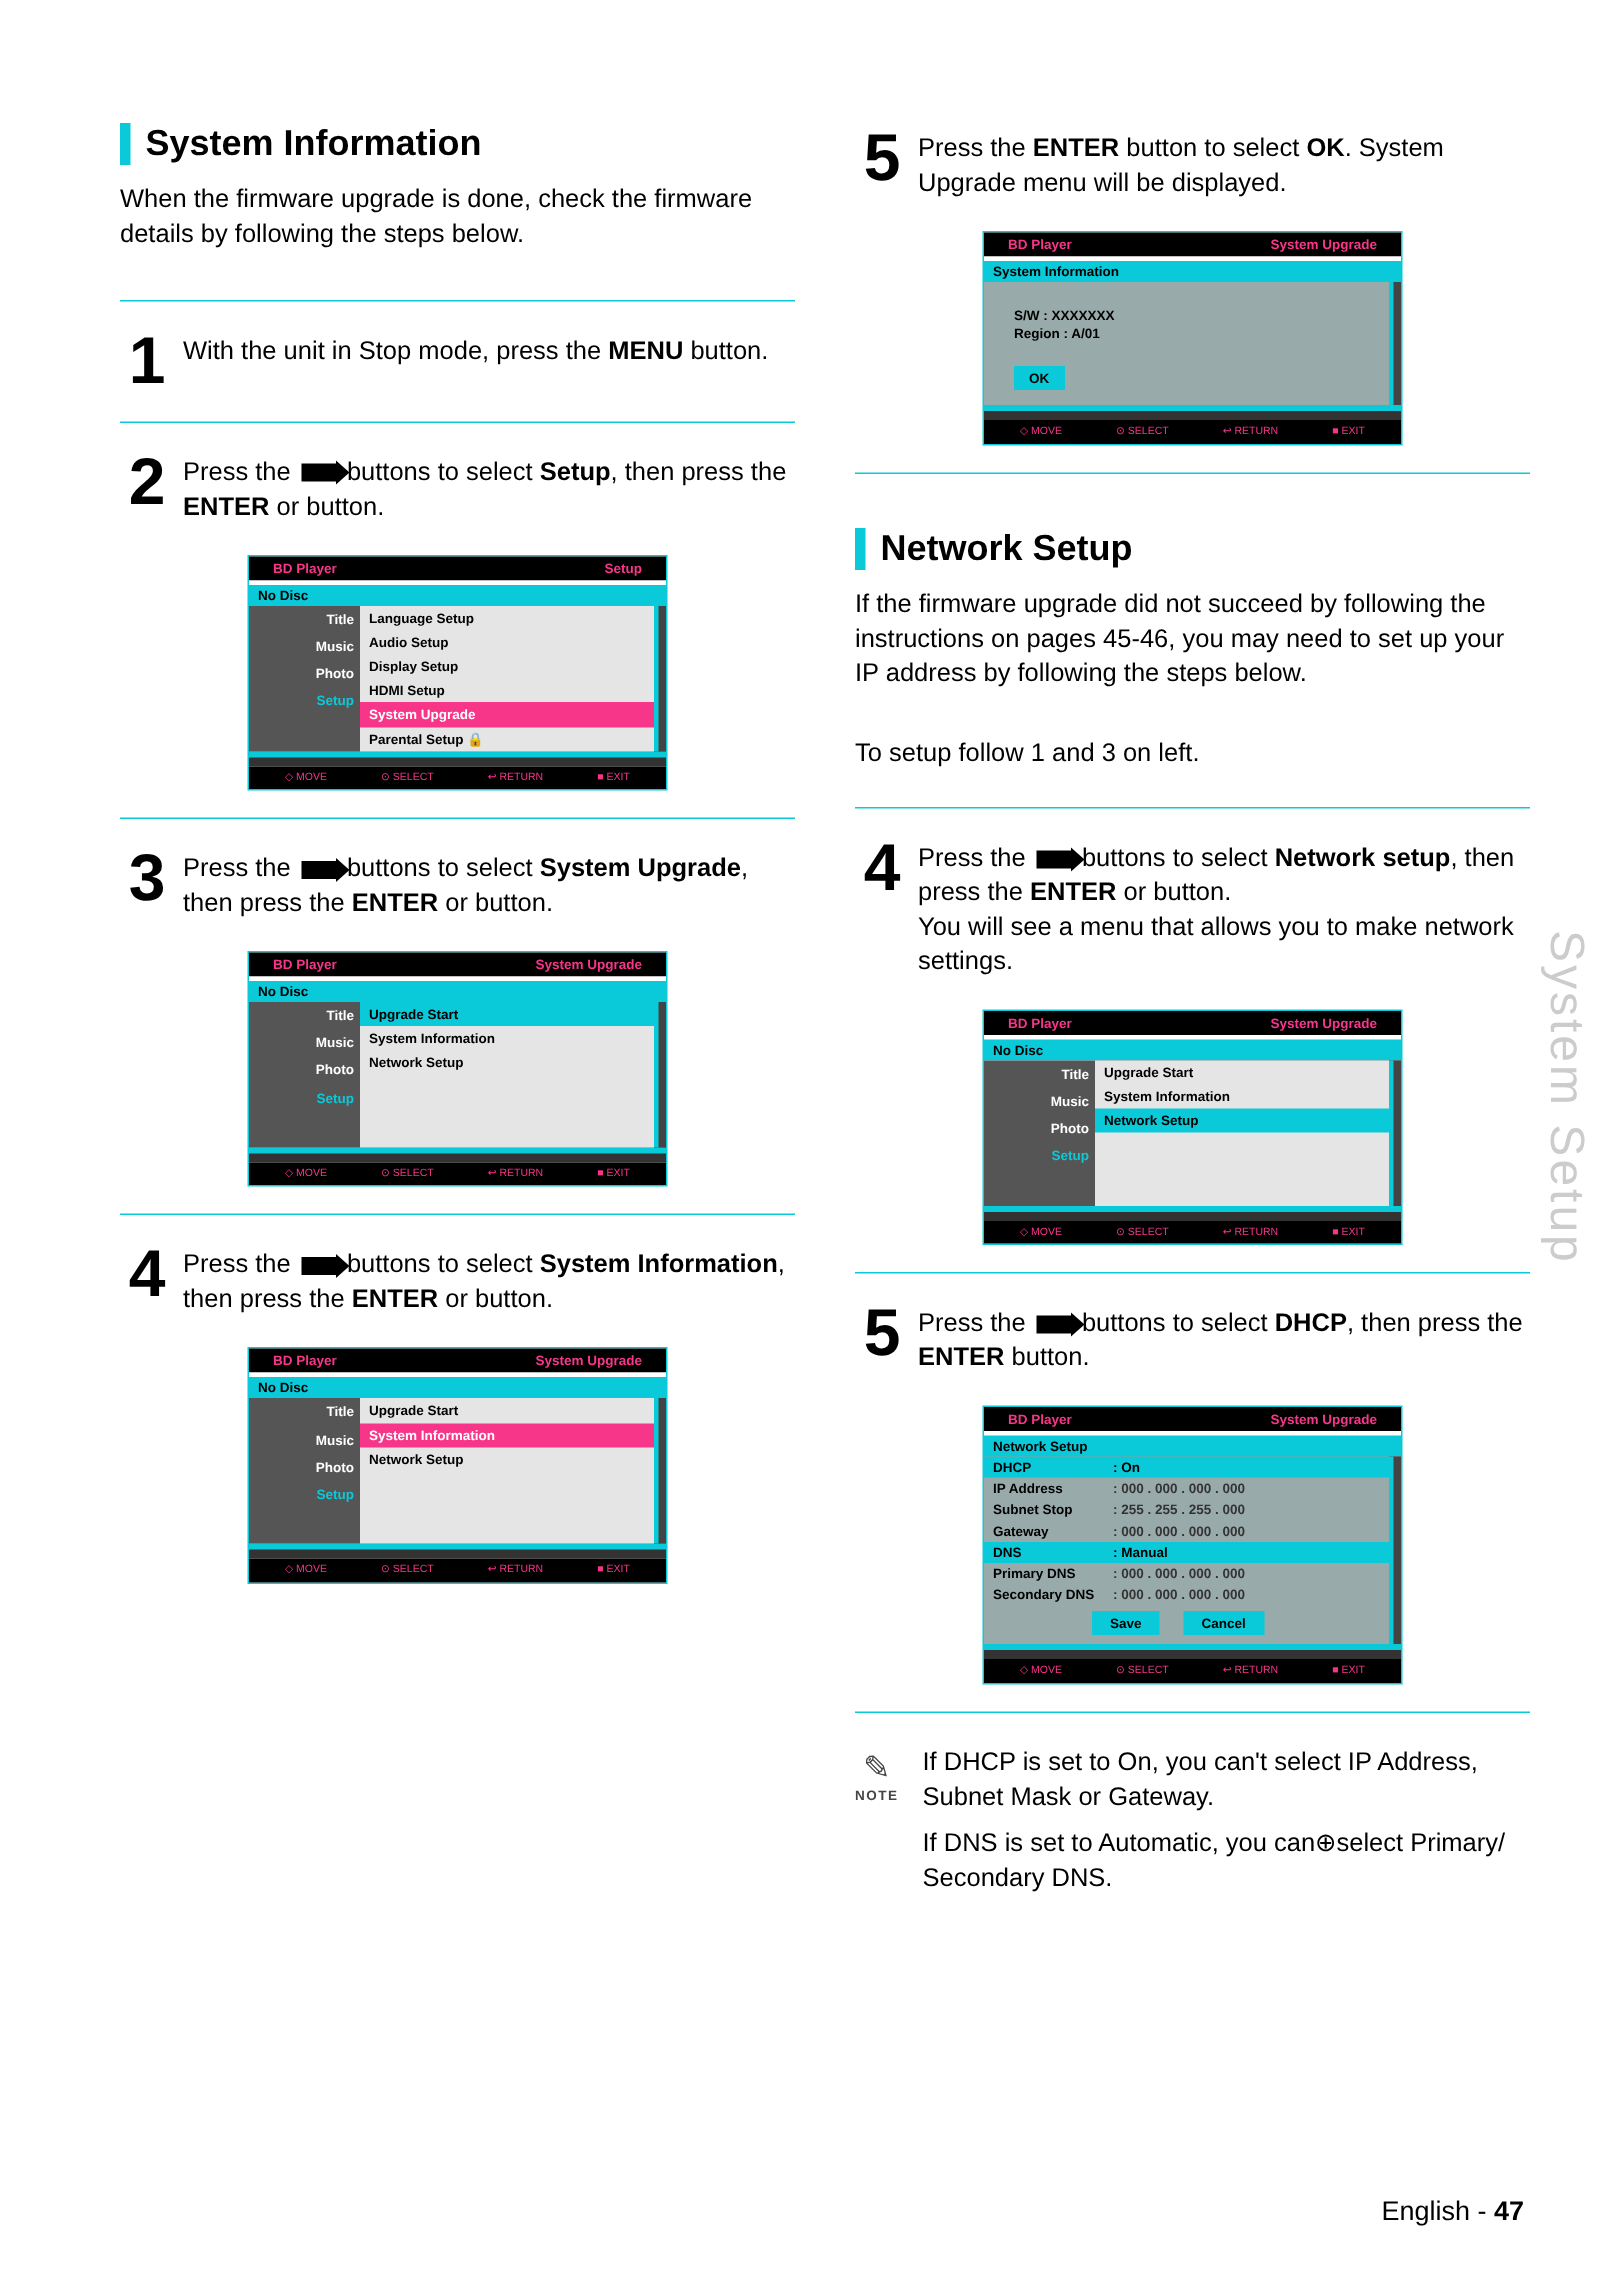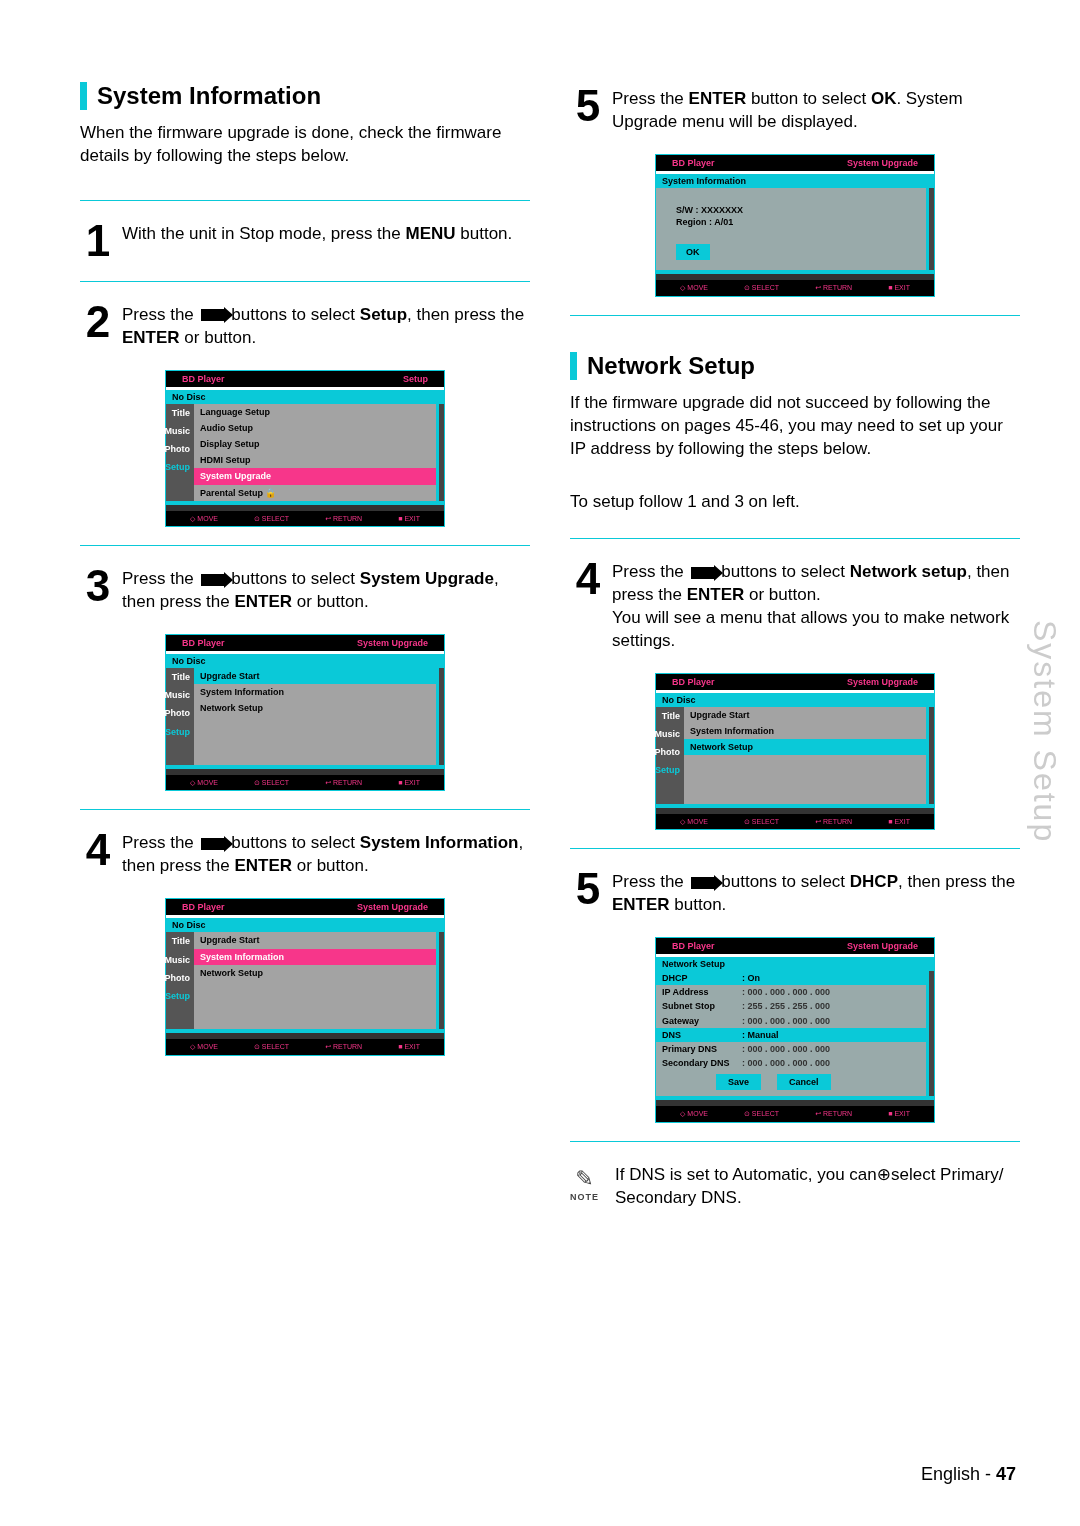--- a/index.html
+++ b/index.html
@@ -107,38 +107,38 @@
   .osd .topbar {
     display:flex; justify-content:space-between;
     padding: 2px 16px;
     color:#f7368a;
     background:#000;
     font-weight:bold;
   }
   .osd .wbar { background:#fff; height:3px; }
   .osd .band { background:#0ac9d8; height:14px; padding:1px 6px; font-weight:bold; color:#000; }
   .osd .main { display:flex; background:#555; }
-  .osd .side { width: 28px; display:flex; flex-direction:column;align-items:flex-end; }
+  .osd .side { width: 74px; display:flex; flex-direction:column;align-items:flex-end; }
   .osd .side div { padding:3px 4px; text-align:right; font-weight:bold; }
   .osd .side .cyan { color:#0ac9d8; }
-  .osd .panel { flex:1; background:#a3a3a3; position:relative; }
+  .osd .panel { flex:1; background:#e5e5e5; position:relative; }
   .osd .panel .row { padding:2px 6px; color:#000; font-weight:bold; }
   .osd .panel .row.hl { background:#0ac9d8; color:#000; }
   .osd .panel .row.pink { background:#f7368a; color:#fff; }
   .osd .dropstrip { height:10px; background:#333; border-top:4px solid #0ac9d8; }
   .osd .btnbar { background:#000; color:#f7368a; font-size:7px; padding:3px 6px; display:flex; justify-content:space-around; }
   .osd .info  { background:#9aa; color:#000; padding: 16px 10px 10px 20px; font-weight:bold; }
   .osd .info .okbtn { background:#0ac9d8; color:#000; padding:2px 10px; display:inline-block; margin-top:16px; }
   .osd .netpanel { background:#9aa; color:#000; font-weight:bold; }
   .osd .netpanel .r { display:flex; padding:1px 6px; }
   .osd .netpanel .lbl { width:80px; }
   .osd .netpanel .val { flex:1; color:#333; }
   .osd .netpanel .r.hl { background:#0ac9d8; }
   .osd .netpanel .r.hl .val { color:#000; }
-  .osd .netpanel .btnrow { display:flex; gap:16px; padding:4px 12px 6px 60px; }
+  .osd .netpanel .btnrow { display:flex; gap:16px; padding:4px 12px 6px 60px;margin-left:12px; }
   .osd .netpanel .btnrow span { background:#0ac9d8; padding:2px 12px; }
   .osd .rightstripe { width:8px; background:#444; border-left:3px solid #0ac9d8; }
   .note {
     display:flex;
     gap:16px;
     align-items:flex-start;
     margin-top:8px;
   }
   .note .noteicon {
     text-align:center;
@@ -444,20 +444,21 @@
           <span>↩ RETURN</span>
           <span>■ EXIT</span>
         </div>
     </div>
 
     <hr class="sep">
 
     <div class="note">
       <div class="noteicon">✎<span class="lbl">NOTE</span></div>
       <div>
+        <p style="margin-bottom:8px;">If DHCP is set to On, you can't select IP Address, Subnet Mask or Gateway.</p>
         <p>If DNS is set to Automatic, you can⊕select Primary/ Secondary DNS.</p>
       </div>
     </div>
 
   </div>
 </div>
 
 <div class="footer">
   <span>English</span><span> - </span><span class="pg">47</span>
 </div>

